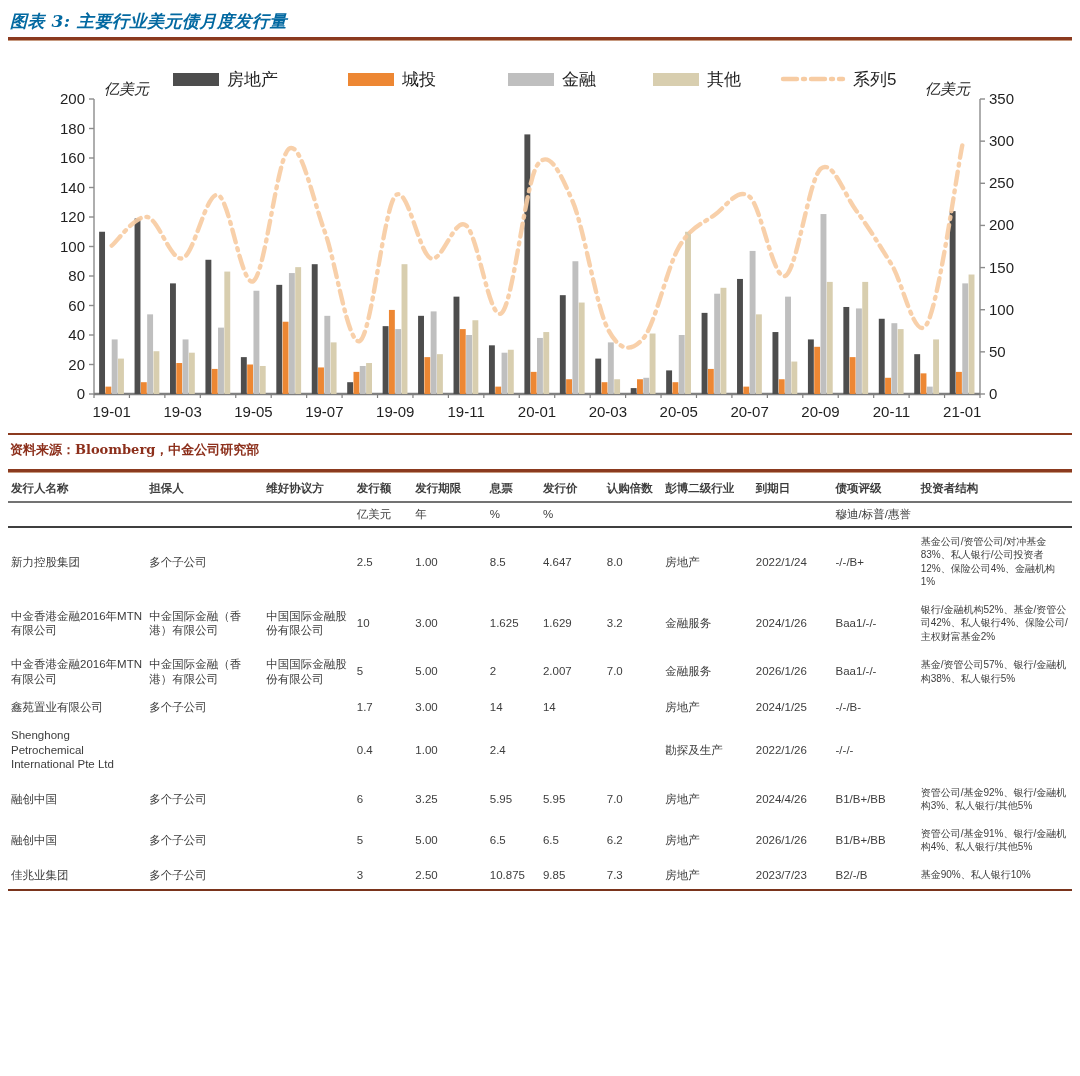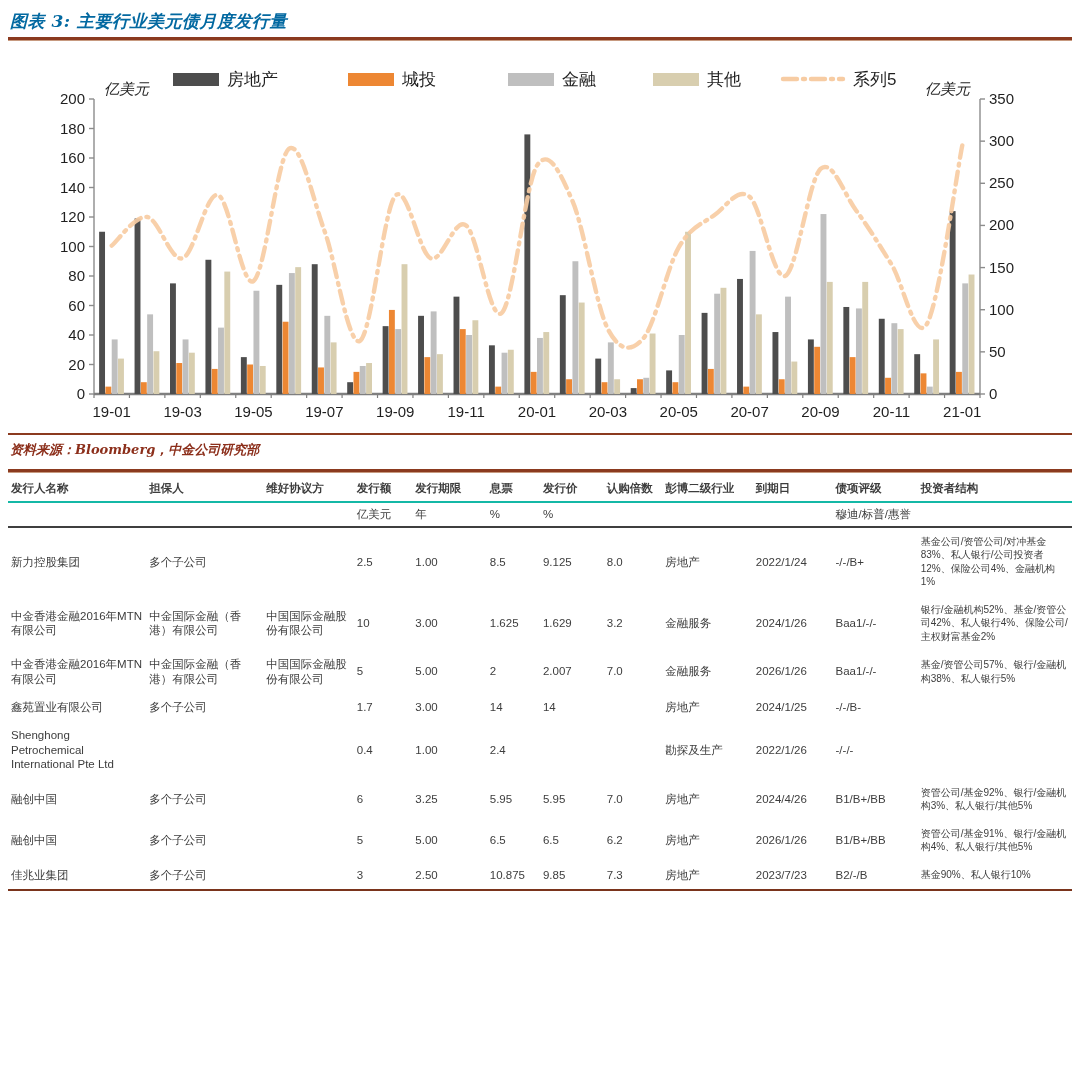--- a/index.html
+++ b/index.html
@@ -1,31 +1,31 @@
 <!DOCTYPE html>
 <html><head>
 <meta charset="utf-8">
 <style>
   html,body{margin:0;padding:0;background:#ffffff;}
   body{width:1080px;font-family:"Liberation Sans",sans-serif;color:#262626;}
   .page{padding:6px 8px 0 8px;}
   .fig-title{color:#0369a1;font-family:"DejaVu Serif",serif;font-style:italic;font-weight:bold;
              font-size:17px;letter-spacing:.5px;padding:4px 0 4px 2px;}
   .fig-rule{height:3px;background:#8B3A1F;border-bottom:1px solid #c79a80;}
-  .source{color:#8C2F1B;font-family:"DejaVu Serif",serif;font-style:italic;font-weight:bold;
+  .source{color:#8C2F1B;font-family:"DejaVu Serif",serif;font-weight:bold;
           font-size:13px;padding:6px 0 10px 2px;}
   .divider{border-top:2px solid #8B3A1F;margin-top:2px;}
   .chart-wrap{padding-top:8px;}
   svg text{font-family:"Liberation Sans",sans-serif;fill:#1f1f1f;}
   .unit-label{font-family:"DejaVu Serif",serif;font-style:italic;}
   table.detail{width:100%;border-collapse:collapse;table-layout:fixed;font-size:11.5px;
                color:#3d3d3d;line-height:1.25;border-bottom:2.5px solid #7A341C;margin-top:2px;}
   table.detail th{text-align:left;font-weight:bold;padding:6px 3px;font-size:11.5px;
                   vertical-align:bottom;overflow:hidden;}
-  table.detail tr.hdr th{border-bottom:2px solid #14b8a6;}
+  table.detail tr.hdr th{border-bottom:2px solid #737373;}
   table.detail tr.units th{font-weight:normal;border-bottom:2px solid #3f3f3f;padding:4px 3px;}
   table.detail td{padding:7px 3px;vertical-align:middle;overflow:hidden;word-wrap:break-word;}
   table.detail td:last-child{font-size:10px;line-height:1.35;}
 </style>
 </head>
 <body>
 
 <div class="page">
 
   <div class="fig-title">
@@ -283,21 +283,21 @@
         </tr>
       </thead>
       <tbody>
         <tr>
           <td>新力控股集团</td>
           <td>多个子公司</td>
           <td></td>
           <td>2.5</td>
           <td>1.00</td>
           <td>8.5</td>
-          <td>9.125</td>
+          <td>4.647</td>
           <td>8.0</td>
           <td>房地产</td>
           <td>2022/1/24</td>
           <td>-/-/B+</td>
           <td>基金公司/资管公司/对冲基金83%、私人银行/公司投资者12%、保险公司4%、金融机构1%</td>
         </tr>
         <tr>
           <td>中金香港金融2016年MTN有限公司</td>
           <td>中金国际金融（香港）有限公司</td>
           <td>中国国际金融股份有限公司</td>

